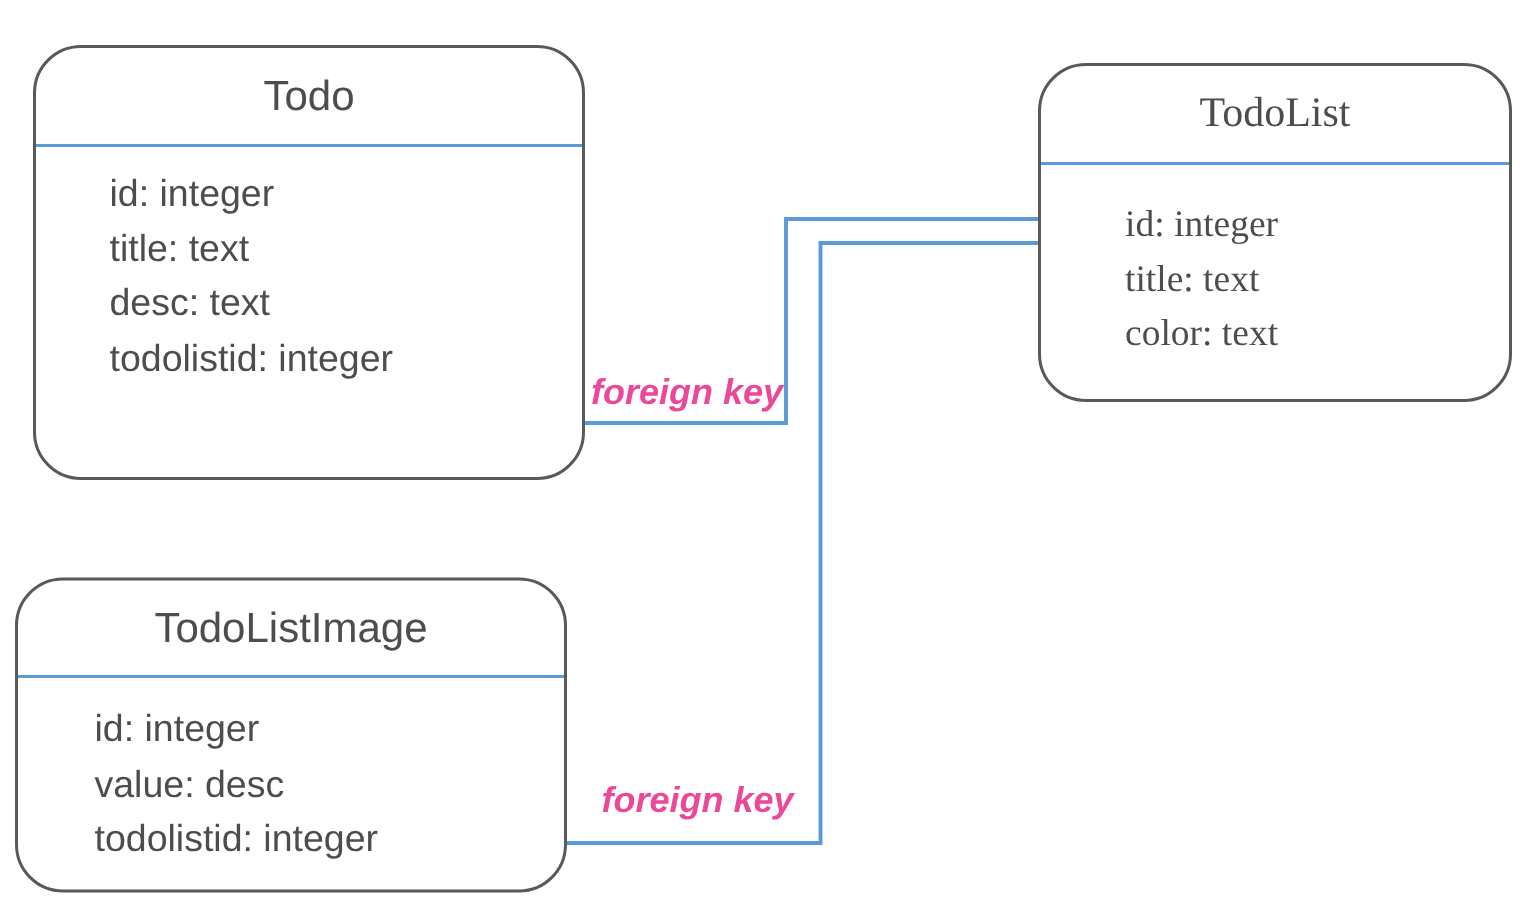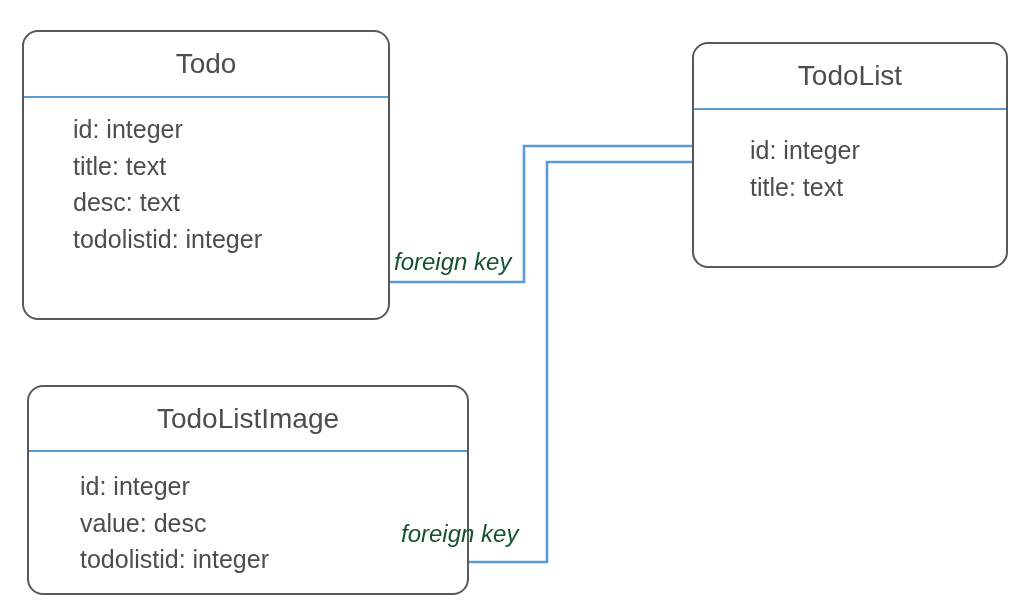--- a/index.html
+++ b/index.html
@@ -30,21 +30,21 @@
   }
   .arrow {
     fill: #5b9bd5;
     stroke: none;
   }
   .entity {
     position: absolute;
     box-sizing: border-box;
     background: #ffffff;
     border: 2px solid #595959;
-    border-radius: 16px;
+    border-radius: 32px;
     color: #4d4d4d;
   }
   .entity-title {
     display: flex;
     align-items: center;
     justify-content: center;
     font-size: 28px;
     color: #4d4d4d;
     border-bottom: 2px solid #5b9bd5;
   }
@@ -53,31 +53,32 @@
     color: #4d4d4d;
   }
   .field {
     line-height: 36.6px;
     white-space: nowrap;
   }
   .fk-label {
     position: absolute;
     font-size: 24px;
     font-style: italic;
-    color: #14532d;
+    color: #ec4899;
     white-space: nowrap;
+    font-weight: bold;
   }
   
   #e-todo          { left: 22px;  top: 30px;  width: 368px; height: 290px; }
   #e-todo .entity-title          { height: 64px; }
   #e-todo .entity-fields         { padding: 13px 0 0 49px; }
-  #e-todolist      { left: 692px; top: 42px;  width: 316px; height: 226px; }
+  #e-todolist      { left: 692px; top: 42px;  width: 316px; height: 226px; font-family: Liberation Serif, serif; }
   #e-todolist .entity-title      { height: 64px; }
   #e-todolist .entity-fields     { padding: 22px 0 0 56px; }
-  #e-todolistimage { left: 27px;  top: 385px; width: 442px; height: 210px; }
+  #e-todolistimage { left: 10px;  top: 385px; width: 368px; height: 210px; }
   #e-todolistimage .entity-title { height: 63px; }
   #e-todolistimage .entity-fields{ padding: 16px 0 0 51px; }
   #fk-label-1 { left: 394px; top: 248px; }
   #fk-label-2 { left: 401px; top: 520px; }
 </style>
 </head>
 <body>
 
 <div class="canvas">
 
@@ -98,20 +99,21 @@
       <div class="field">desc: text</div>
       <div class="field">todolistid: integer</div>
     </div>
   </div>
 
   <div class="entity" id="e-todolist">
     <div class="entity-title">TodoList</div>
     <div class="entity-fields">
       <div class="field">id: integer</div>
       <div class="field">title: text</div>
+      <div class="field">color: text</div>
     </div>
   </div>
 
   <div class="entity" id="e-todolistimage">
     <div class="entity-title">TodoListImage</div>
     <div class="entity-fields">
       <div class="field">id: integer</div>
       <div class="field">value: desc</div>
       <div class="field">todolistid: integer</div>
     </div>

